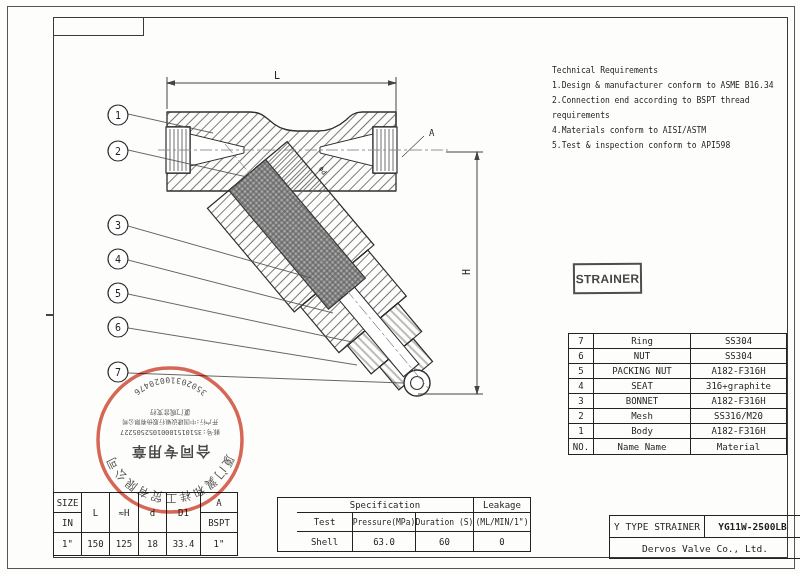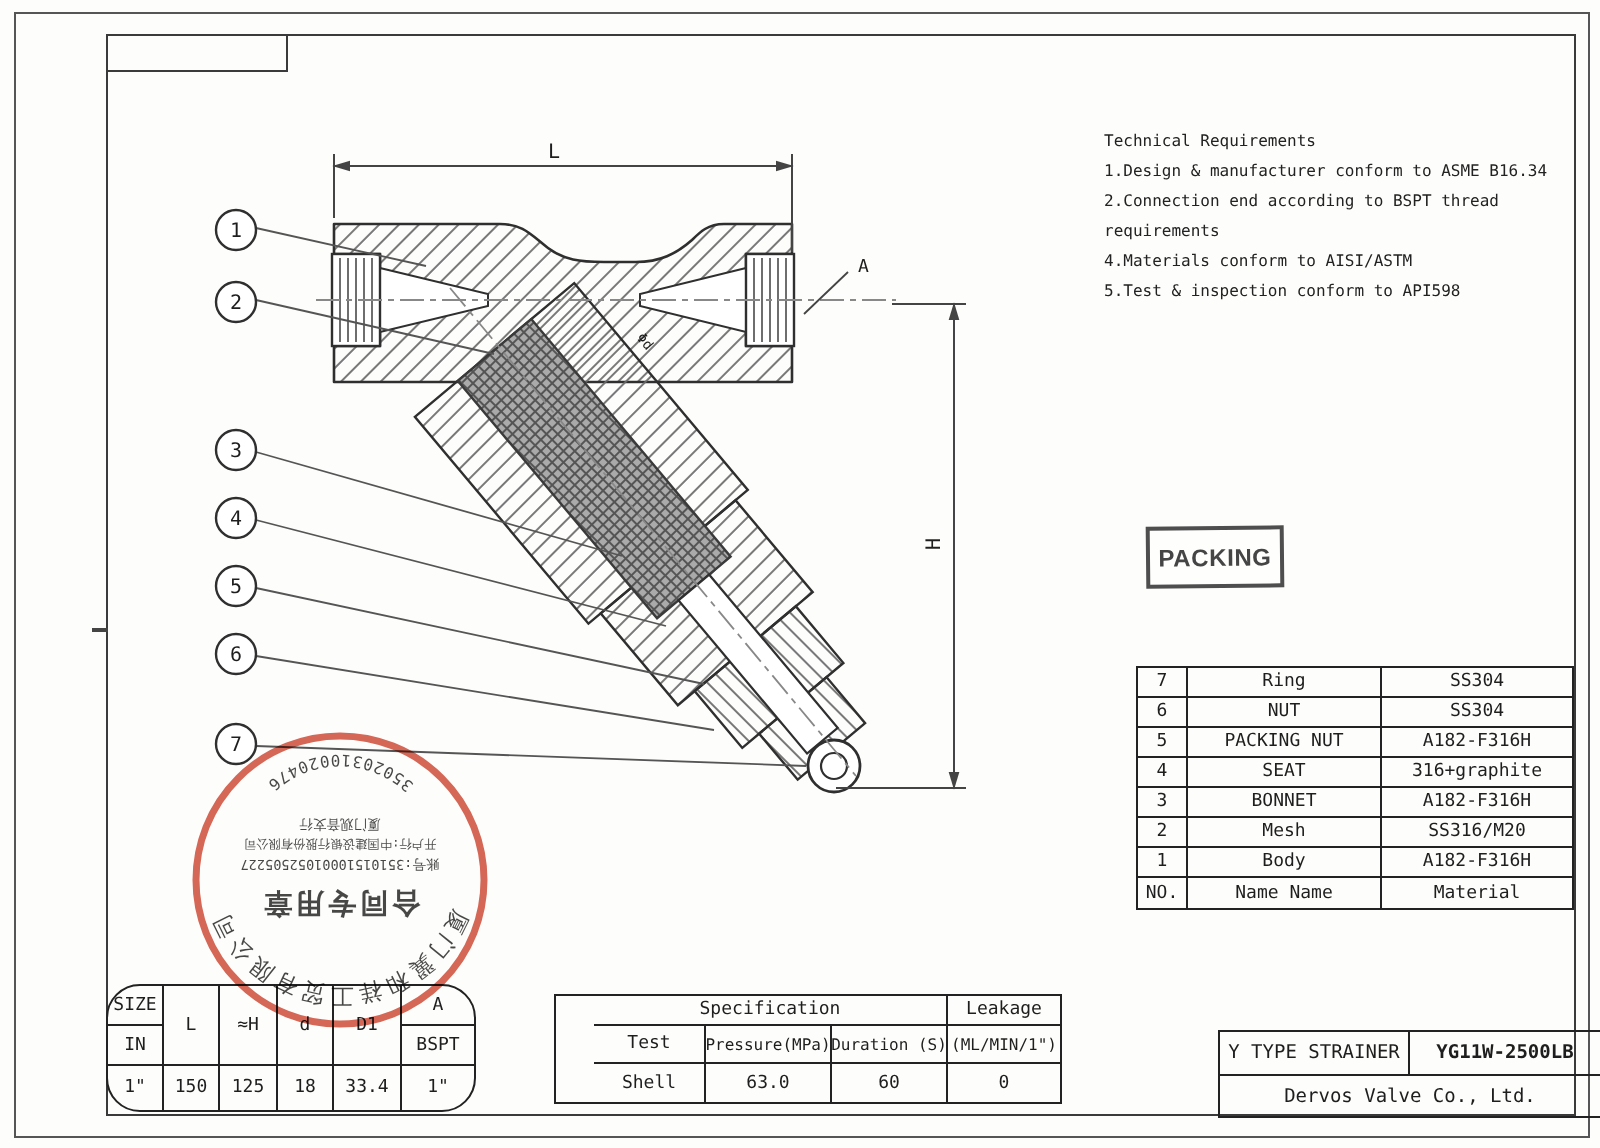--- a/index.html
+++ b/index.html
@@ -145,21 +145,21 @@
 
 <div class="abs techreq" style="left:552px;top:63px;width:235px;">
   <div>Technical Requirements</div>
   <div>1.Design &amp; manufacturer conform to ASME B16.34</div>
   <div>2.Connection end according to BSPT thread requirements</div>
   <div>4.Materials conform to AISI/ASTM</div>
   <div>5.Test &amp; inspection conform to API598</div>
 </div>
 
 <div class="abs approved" style="left:573px;top:263px;width:65px;height:27px;">
-  <span>PACKING</span>
+  <span>STRAINER</span>
 </div>
 
 <div class="abs tbl" style="left:568px;top:333px;grid-template-columns:25px 97px 95px;grid-auto-rows:15px;">
   <div class="cell">7</div>
   <div class="cell">Ring</div>
   <div class="cell last-col">SS304</div>
   <div class="cell">6</div>
   <div class="cell">NUT</div>
   <div class="cell last-col">SS304</div>
   <div class="cell">5</div>
@@ -175,21 +175,21 @@
   <div class="cell">Mesh</div>
   <div class="cell last-col">SS316/M20</div>
   <div class="cell">1</div>
   <div class="cell">Body</div>
   <div class="cell last-col">A182-F316H</div>
   <div class="cell last-row">NO.</div>
   <div class="cell last-row">Name Name</div>
   <div class="cell last-row last-col">Material</div>
 </div>
 
-<div class="abs tbl" style="left:53px;top:492px;grid-template-columns:28px 28px 29px 28px 34px 36px;grid-template-rows:20px 20px 22px;border-radius:17px;">
+<div class="abs tbl" style="left:53px;top:492px;grid-template-columns:28px 28px 29px 28px 34px 36px;grid-template-rows:20px 20px 22px;">
   <div class="cell" style="grid-area:1/1">SIZE</div>
   <div class="cell" style="grid-area:1/2/3/3">L</div>
   <div class="cell" style="grid-area:1/3/3/4">≈H</div>
   <div class="cell" style="grid-area:1/4/3/5">d</div>
   <div class="cell" style="grid-area:1/5/3/6">D1</div>
   <div class="cell last-col" style="grid-area:1/6">A</div>
   <div class="cell" style="grid-area:2/1">IN</div>
   <div class="cell last-col" style="grid-area:2/6">BSPT</div>
   <div class="cell last-row" style="grid-area:3/1">1"</div>
   <div class="cell last-row" style="grid-area:3/2">150</div>

